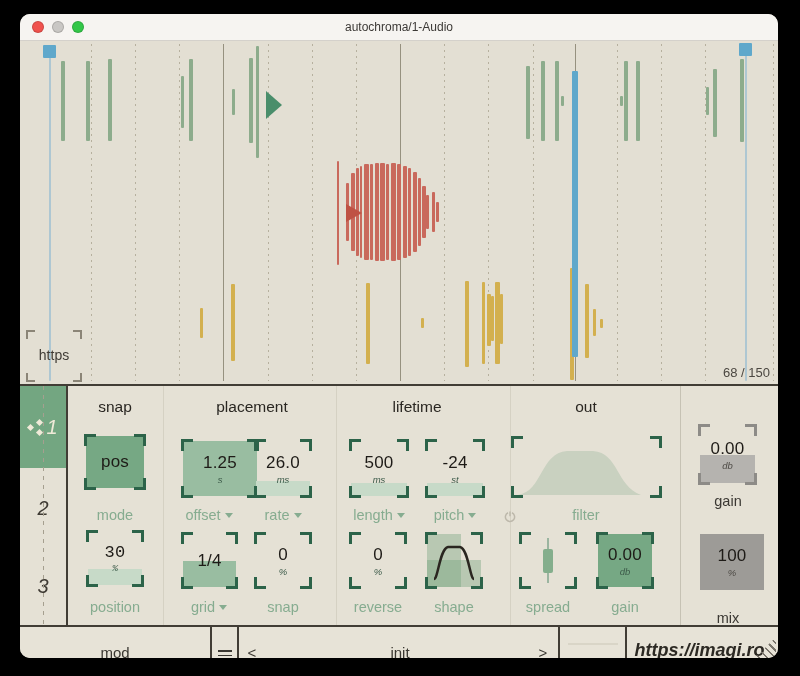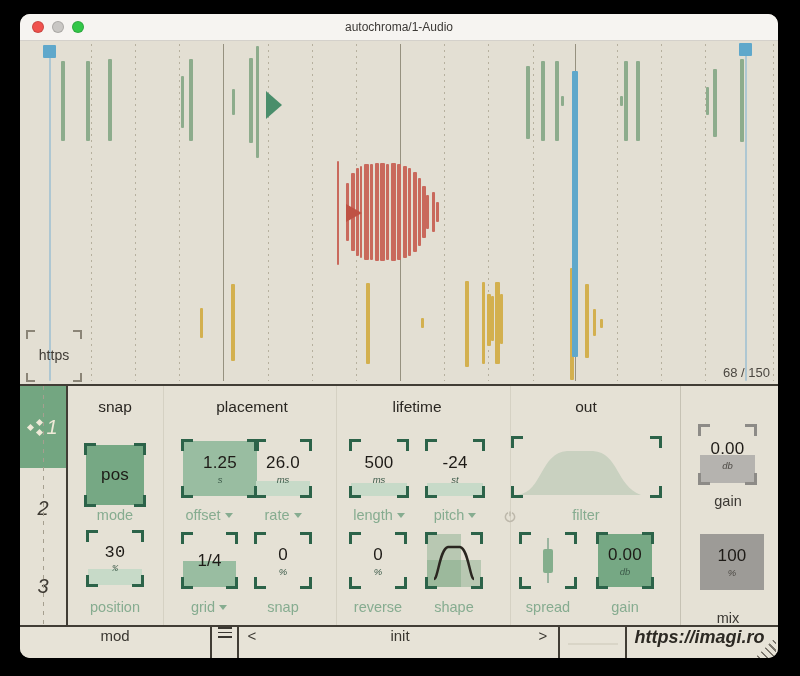--- a/index.html
+++ b/index.html
@@ -60,21 +60,21 @@
   .wlabel{position:absolute;width:84px;height:18px;display:flex;align-items:center;justify-content:center;
           gap:4px;font-size:14.5px;color:#86ac90;}
   .wlabel.dark{color:#3b3833;}
   .arr{width:0;height:0;border-left:4px solid transparent;border-right:4px solid transparent;border-top:5px solid #86ac90;}
   .patch{position:absolute;background:rgba(110,160,122,.38);}
   .spread-line{position:absolute;left:50%;top:4px;bottom:4px;width:2px;margin-left:-1px;background:#9bb5a0;}
   .spread-thumb{position:absolute;left:50%;top:50%;width:10px;height:24px;margin:-12px 0 0 -5px;background:#84ae8c;border-radius:2px;}
   .pwr{position:absolute;z-index:1;}
   
   .bottombar{position:relative;height:34px;background:#e7e3d7;border-top:2px solid #413d35;font-size:15px;color:#3a3731;}
-  .bsec{position:absolute;top:0;height:34px;display:flex;align-items:flex-start;justify-content:center;}
+  .bsec{position:absolute;top:0;height:34px;display:flex;align-items:flex-end;justify-content:center;}
   .bdiv{position:absolute;top:0;bottom:0;width:2px;background:#413d35;}
   .burger{display:flex;flex-direction:column;gap:3px;}
   .burger i{display:block;width:14px;height:1.6px;background:#3a3731;}
   .meterline{position:absolute;left:548px;top:16px;width:50px;height:2px;background:#d9d5c7;}
   .brand{font-style:italic;font-weight:600;font-size:18px;color:#2c2923;}
   .grip{position:absolute;right:2px;bottom:2px;width:22px;height:22px;
         background:repeating-linear-gradient(45deg,transparent 0 4px,#7a756c 4px 5.5px);
         clip-path:polygon(100% 0,100% 100%,0 100%);}
 </style>
 </head>
@@ -201,21 +201,21 @@
       <div class="sep" style="left:143px;"></div>
       <div class="sep" style="left:316px;"></div>
       <div class="sep" style="left:490px;"></div>
       <div class="sep dark" style="left:660px;"></div>
 
       <div class="shead" style="left:35px;">snap</div>
       <div class="shead" style="left:172px;">placement</div>
       <div class="shead" style="left:337px;">lifetime</div>
       <div class="shead" style="left:506px;">out</div>
 
-      <div class="widget" style="left:66px;top:59px;width:58px;height:60px;text-align:right;">
+      <div class="widget" style="left:66px;top:50px;width:58px;height:52px;text-align:right;">
         <div class="fill f-full" style="height: 100%;"></div>
         <b class="c c1"></b>
           <b class="c c2"></b>
           <b class="c c3"></b>
           <b class="c c4"></b>
         <div class="wval">
             <span class="v">pos</span>
           </div>
       </div>
       <div class="widget" style="left:163px;top:55px;width:74px;height:55px;">

